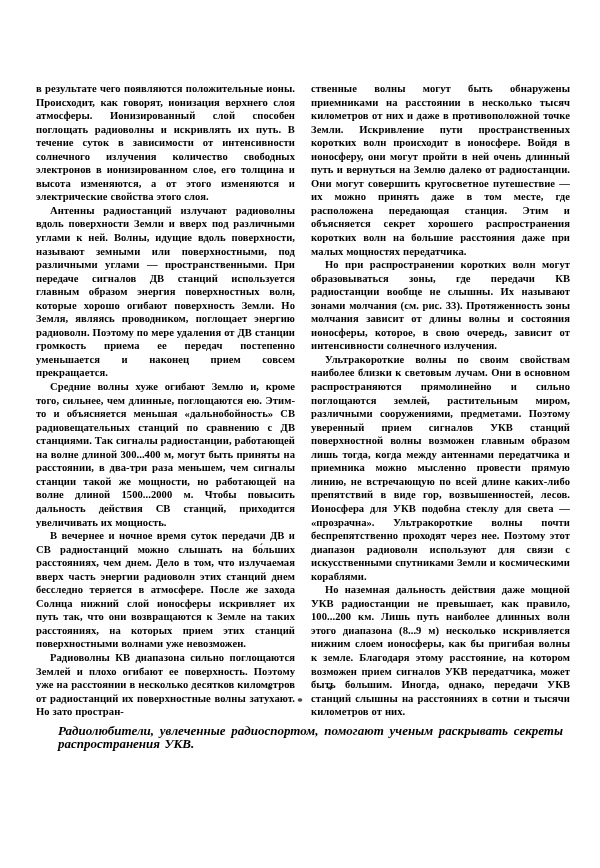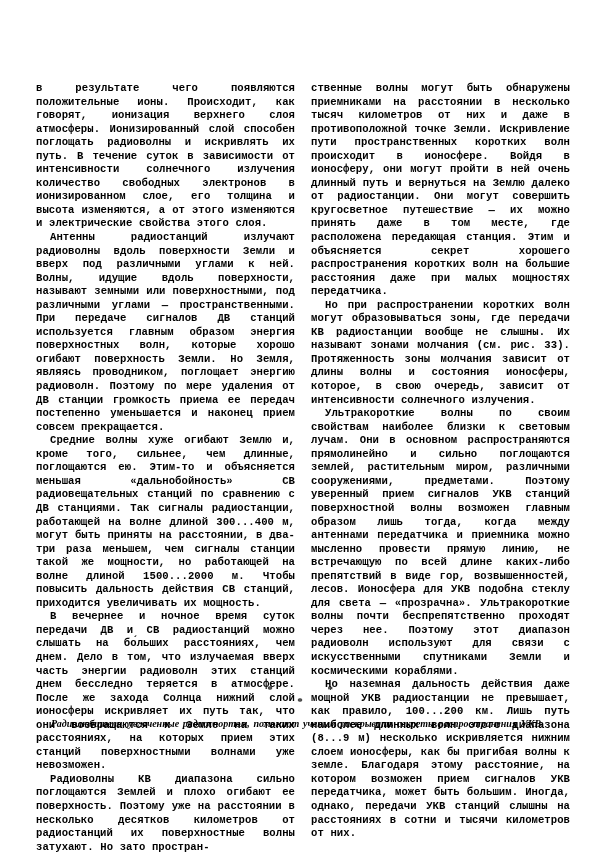--- a/index.html
+++ b/index.html
@@ -29,21 +29,20 @@
     position: absolute;
     left: 36px;
     top: 82px;
     width: 534px;
     display: flex;
     justify-content: space-between;
   }
 
   .column {
     width: 259px;
-    font-family: Liberation Mono, monospace;
   }
 
   .para {
     font-size: 10.6px;
     line-height: 13.55px;
     font-weight: bold;
     text-align: justify;
     text-align-last: left;
     text-indent: 14px;
     margin: 0;
@@ -77,27 +76,27 @@
     text-indent: 0;
   }
 
   #caption {
     position: absolute;
     left: 50px;
     top: 716px;
     width: 521px;
   }
   .caption-text {
-    font-size: 10px;
+    font-size: 13px;
     line-height: 13.4px;
     font-style: italic;
     font-weight: bold;
     text-align: justify;
     text-align-last: left;
-    margin: 1px;
+    margin: 8px;
     word-spacing: 1.2px;
   }
 </style>
 </head>
 <body>
 
 <div id="page">
 
   <div id="columns">
 

